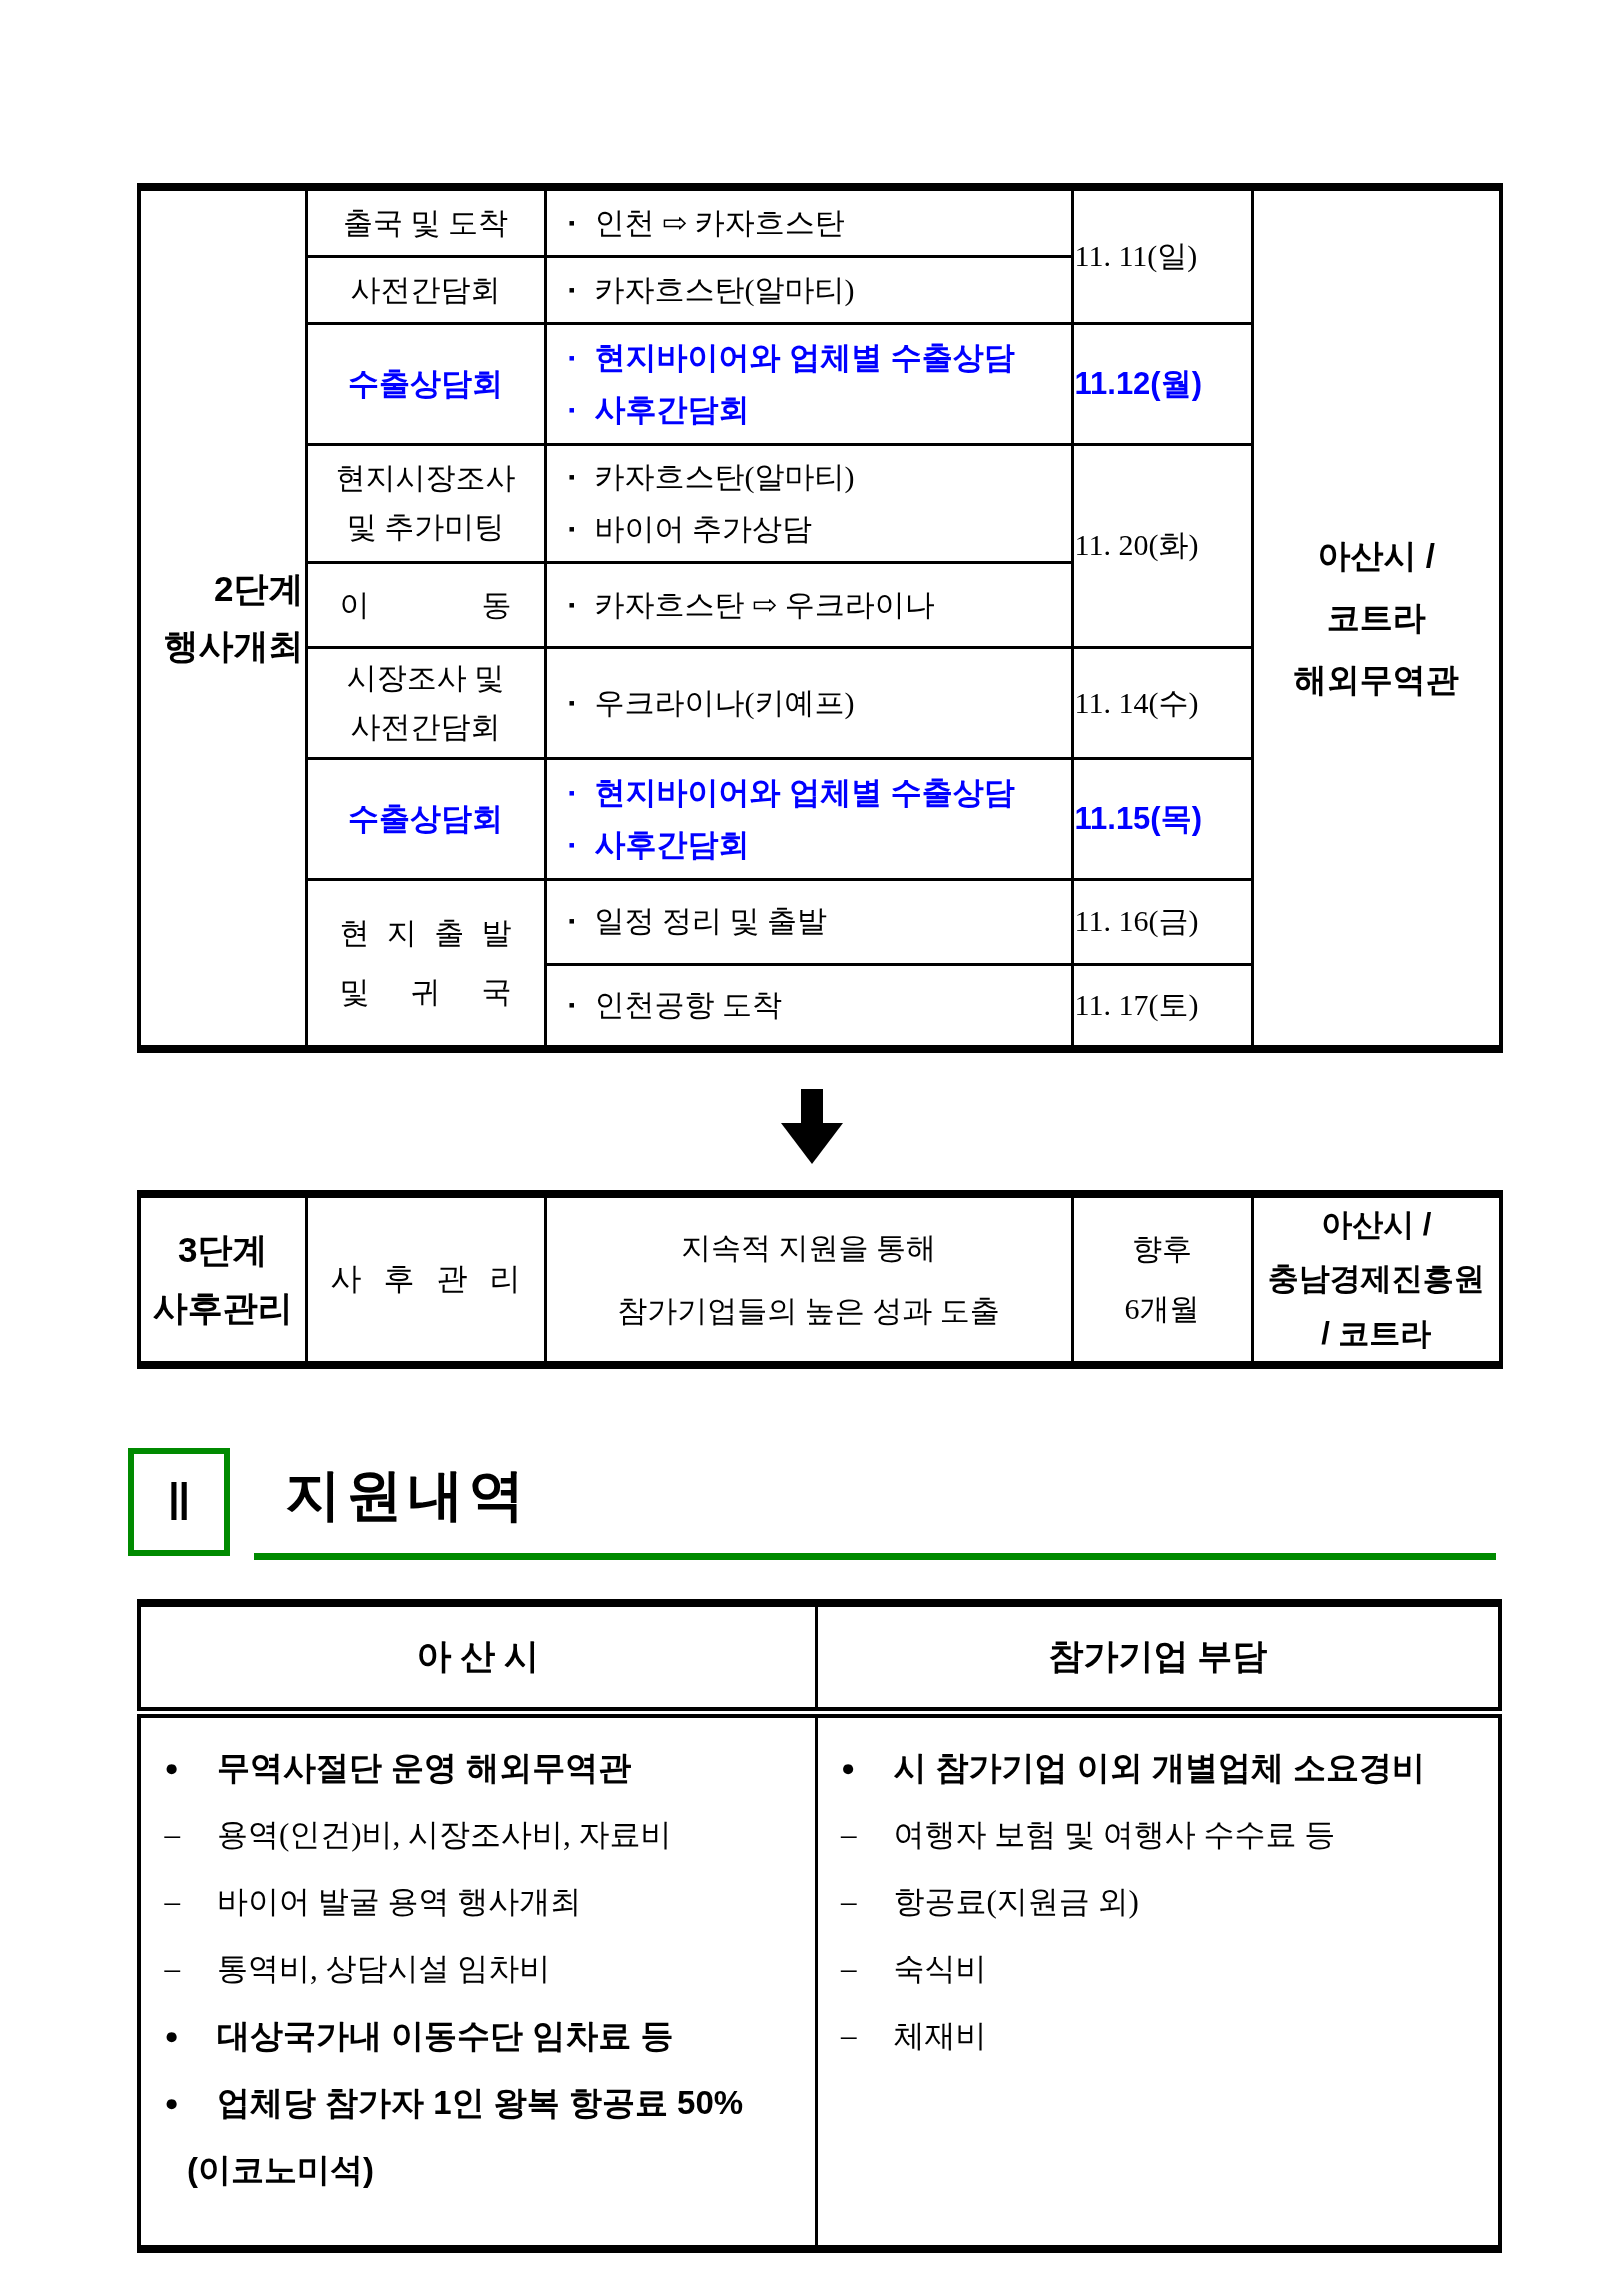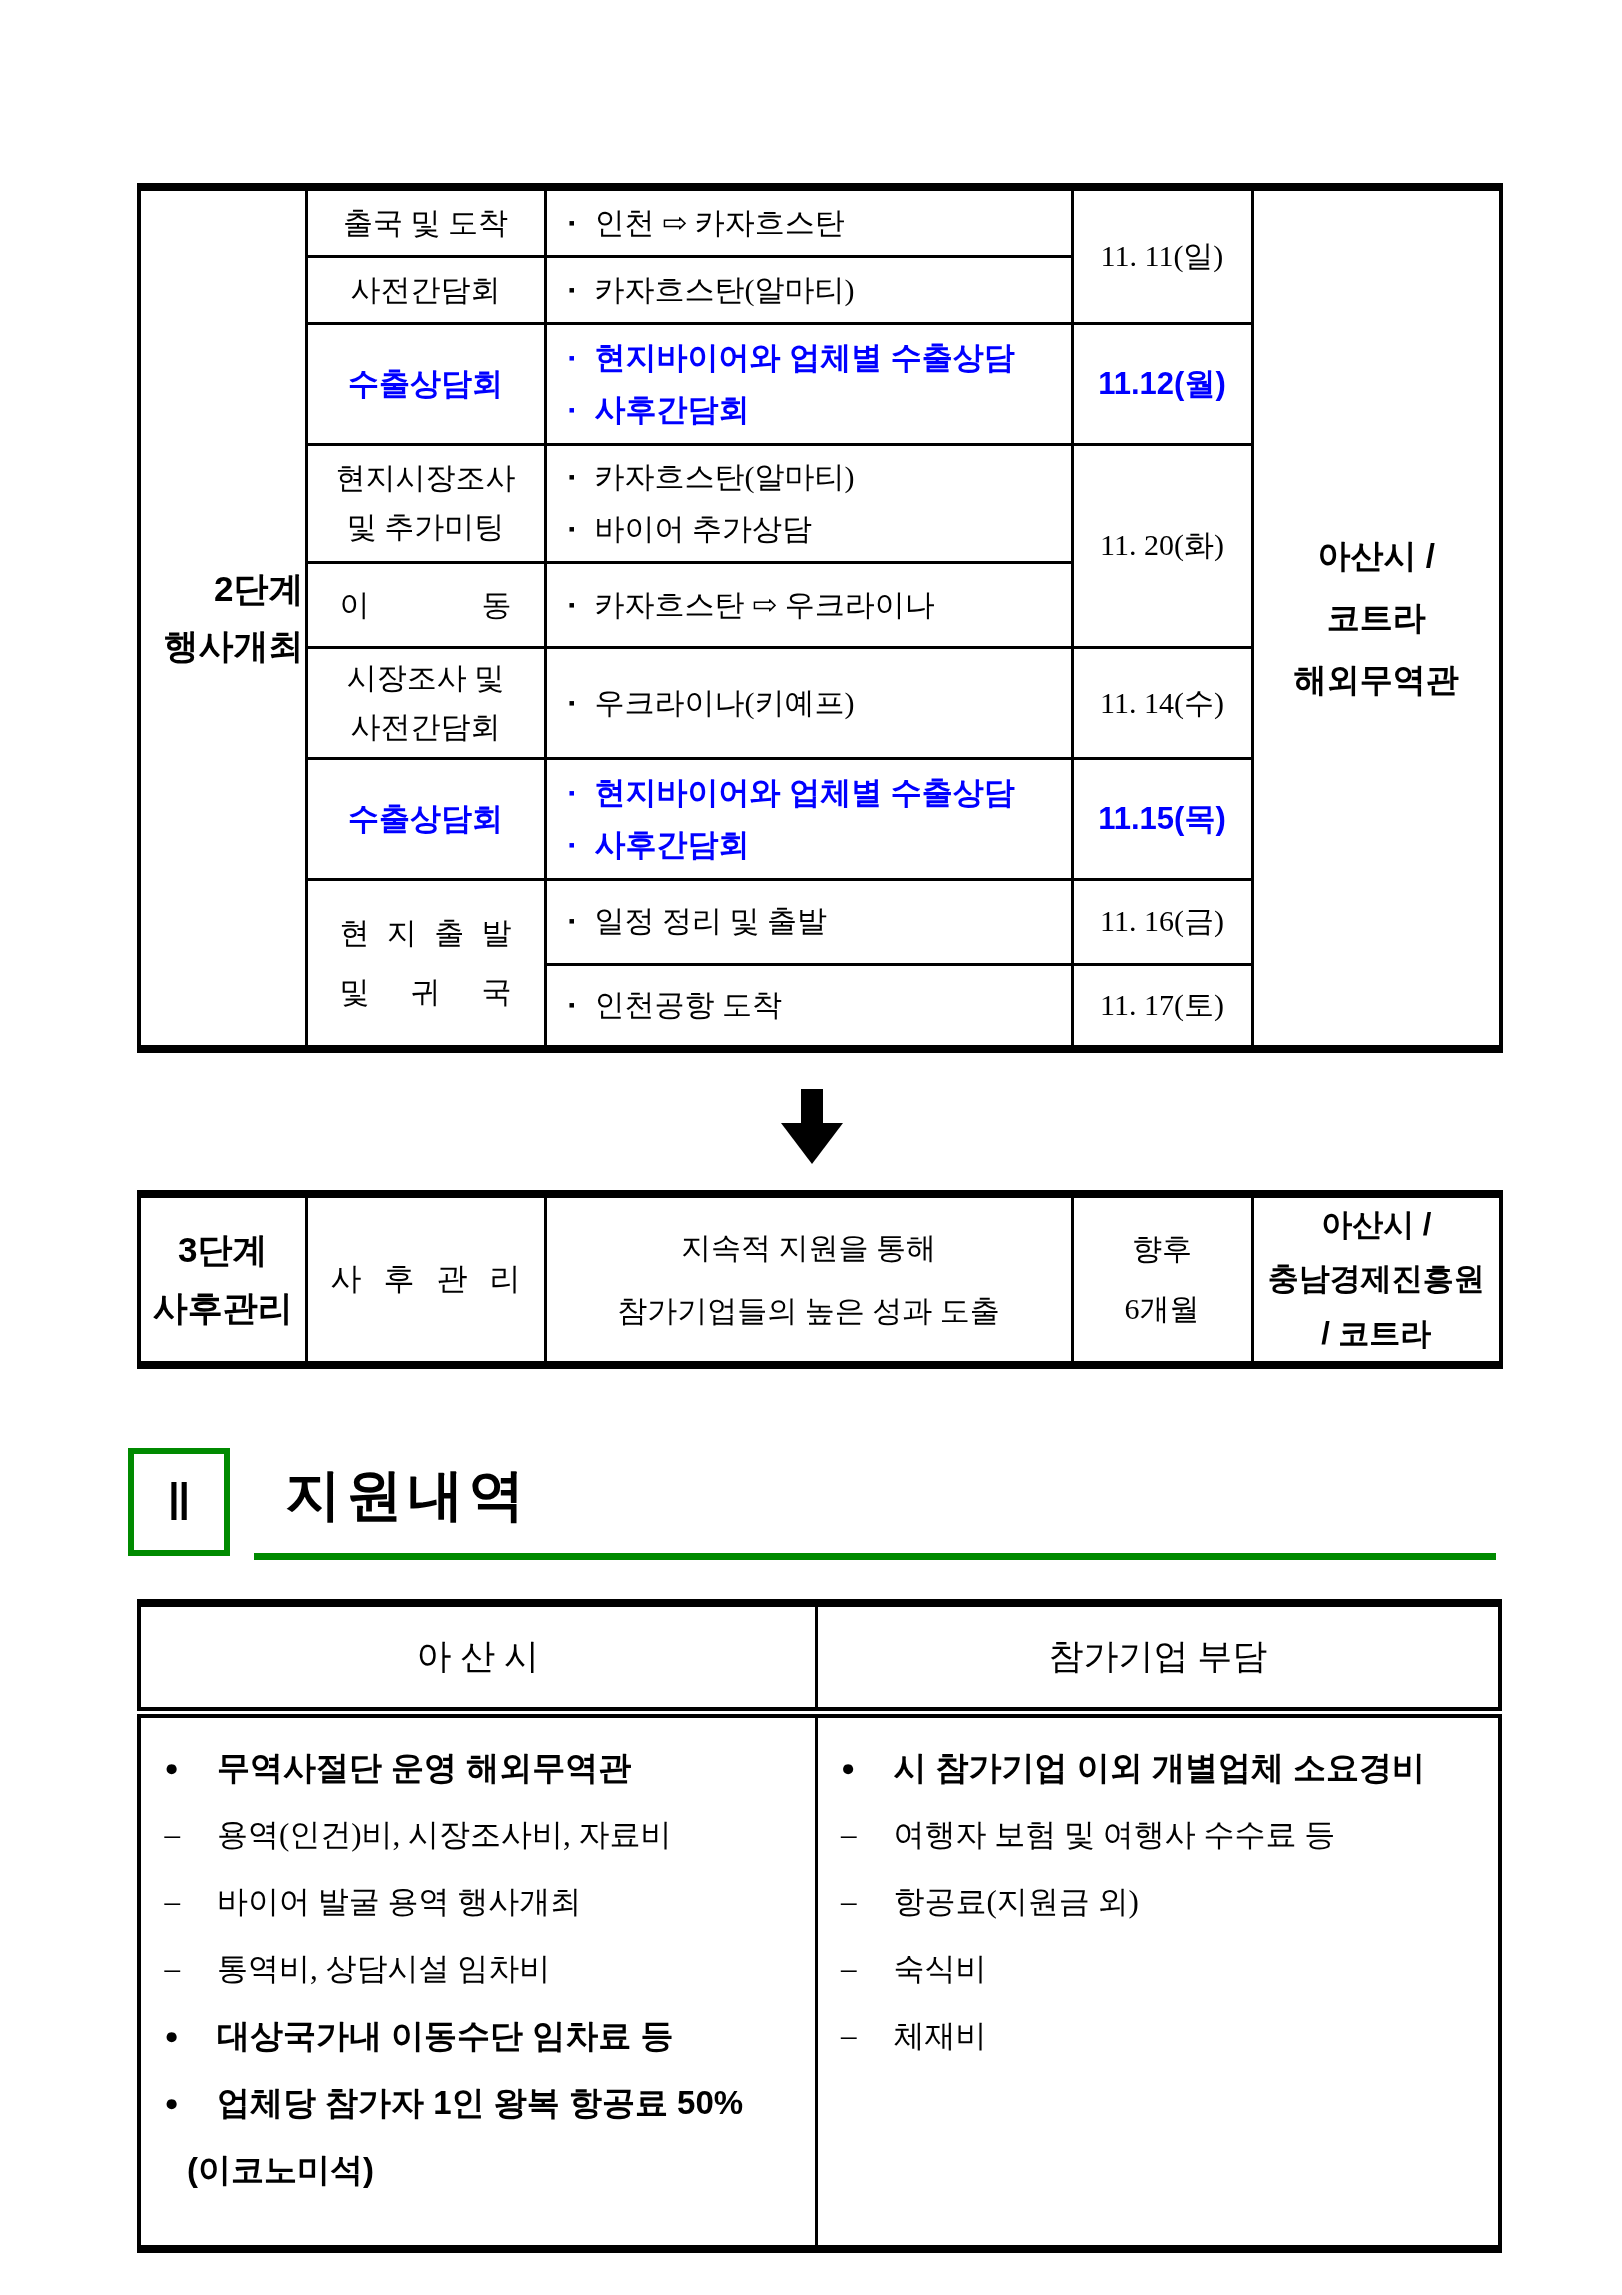--- a/index.html
+++ b/index.html
@@ -34,21 +34,21 @@
 
   td.act { text-align: center; vertical-align: middle; font-size: 30px; }
   td.act .line { margin: 7.9px 0; padding: 0 13px; }
   td.act .line.dist { text-align: justify; text-align-last: justify; padding: 0 31px; }
   td.act.gap-lines .line { margin: 18.3px 0; }
 
   td.det { vertical-align: middle; padding-left: 22px; font-size: 30px; }
   td.det .dl { display: flex; align-items: center; gap: 19.6px; margin: 10.5px 0; }
   td.det .dl .b { font-size: 18.3px; flex: 0 0 auto; }
 
-  td.date { text-align: center; vertical-align: middle; font-size: 30px; }
+  td.date { text-align: left; vertical-align: middle; font-size: 30px; }
 
   td.org { text-align: center; vertical-align: middle;
     font-family: "Liberation Sans", sans-serif; font-weight: bold; font-size: 33px; }
   td.org .line { margin: 17px 0; }
 
   
   tr.hl td.act, tr.hl td.det, td.date.hl {
     color: #0000ff; font-family: "Liberation Sans", sans-serif; font-weight: bold; font-size: 31px;
   }
 
@@ -75,21 +75,21 @@
     border: 6.5px solid #008a00; background: #fff;
     display: flex; align-items: center; justify-content: center;
     font-size: 52px; font-family: "Liberation Serif", serif; }
   .sec-title { position: absolute; left: 157px; top: 44%; transform: translateY(-50%);
     font-size: 56px; font-weight: bold; letter-spacing: 5.2px; }
   .sec-line { position: absolute; left: 126px; bottom: -2.6px; width: 1242px; height: 7.2px; background: #008a00; }
 
   
   .t3 { margin-top: 41px; }
   .t3 th { height: 98px; text-align: center; vertical-align: middle;
-    font-size: 35px; font-weight: normal; border-bottom: 11.8px double #000; }
+    font-size: 35px; font-weight: bold; border-bottom: 11.8px double #000; }
   .t3 td.body-col { vertical-align: top; padding: 17px 0 13px 0; height: 497px; }
   .item { display: flex; align-items: center; gap: 18.3px; padding-left: 23.6px; height: 67px; }
   .item .b { flex: 0 0 34px; text-align: left; }
   .item.lvl1 { font-family: "Liberation Sans", sans-serif; font-weight: bold; font-size: 33px; }
   .item.lvl1 .b { font-size: 23.6px; }
   .item.lvl2 { font-size: 31px; }
   .item.lvl0 { font-family: "Liberation Sans", sans-serif; font-weight: bold; font-size: 33px; padding-left: 46px; }
 </style>
 </head>
 <body>

